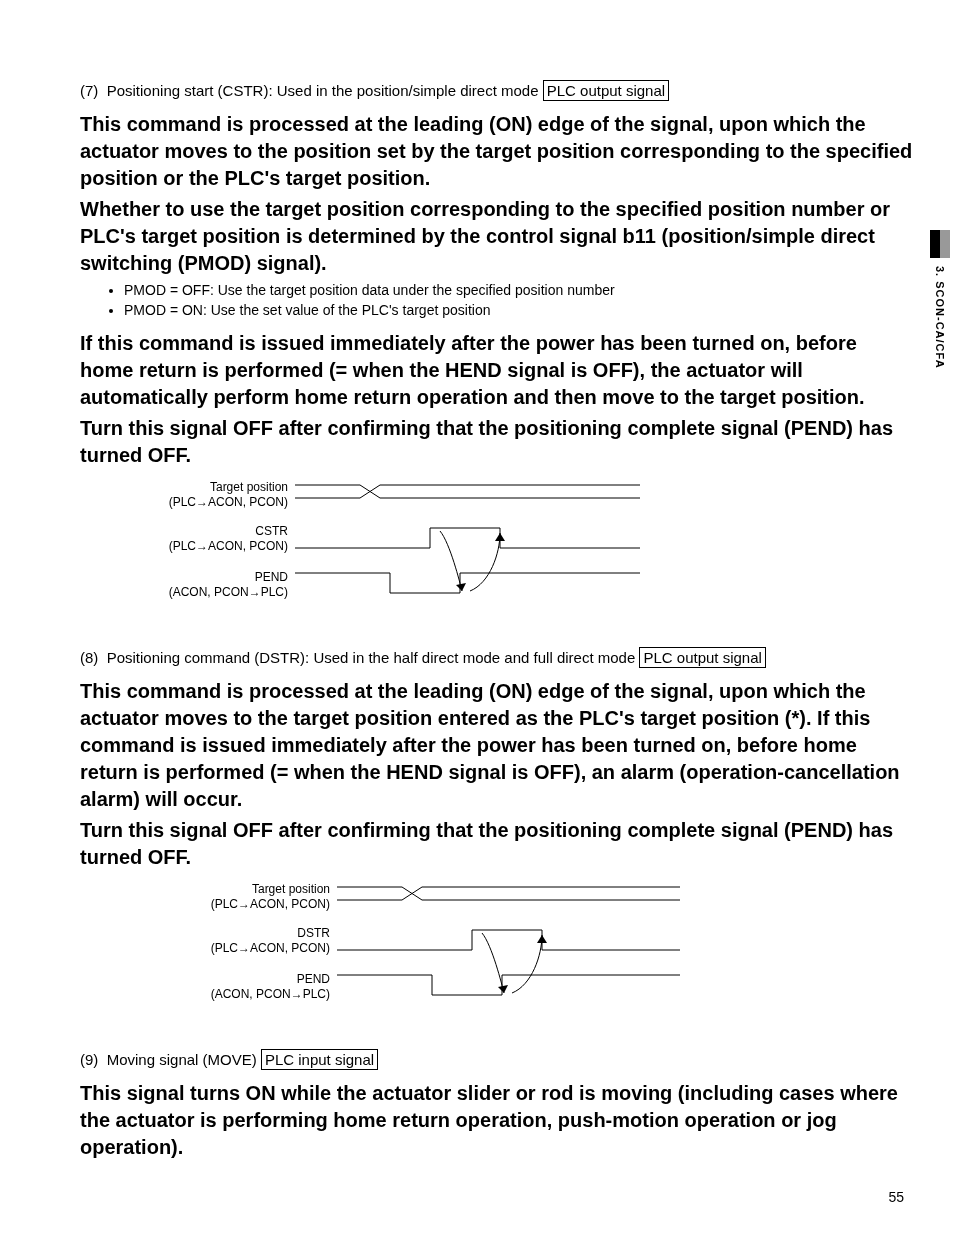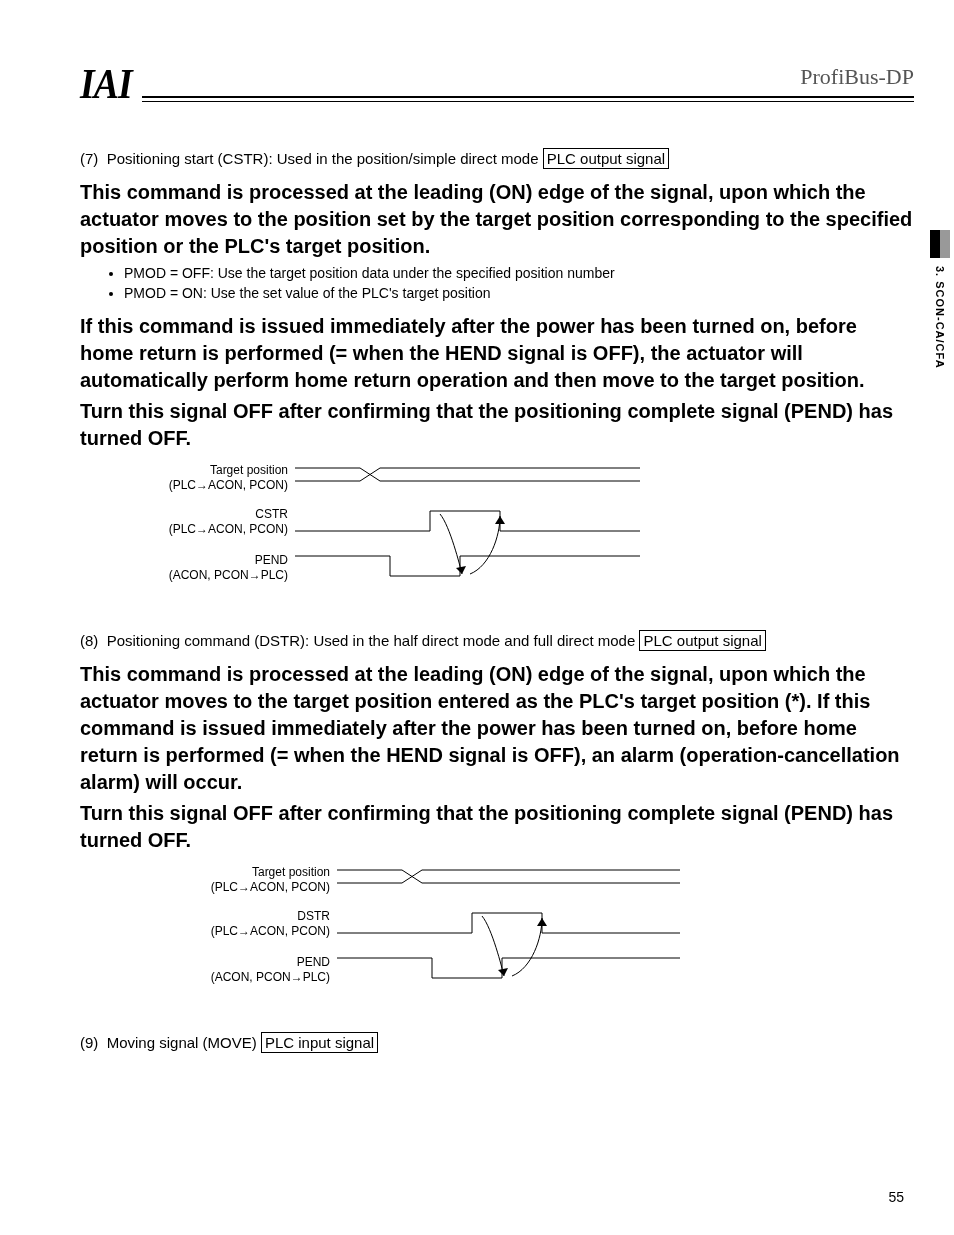--- a/index.html
+++ b/index.html
@@ -100,35 +100,28 @@
     bottom: 30px;
     right: 50px;
     font-size: 14px;
   }
 </style>
 </head>
 <body>
 
 <div class="page">
 
-  <div class="header-bar">
-    <div class="logo">IAI</div>
-    <div class="double-rule">
-      <div class="r1"></div>
-        <div class="r2"></div>
-    </div>
-    <div class="brand">ProfiBus-DP</div>
-  </div>
 
   <div class="section-head">
     <span class="num">(7)</span>&nbsp;
     <span>Positioning start (CSTR): Used in the position/simple direct mode</span>
     <span class="boxed">PLC output signal</span>
   </div>
   <p class="body-text">This command is processed at the leading (ON) edge of the signal, upon which the actuator moves to the position set by the target position corresponding to the specified position or the PLC's target position.</p>
+  <p class="body-text">Whether to use the target position corresponding to the specified position number or PLC's target position is determined by the control signal b11 (position/simple direct switching (PMOD) signal).</p>
   <ul class="bullets">
     <li>PMOD = OFF: Use the target position data under the specified position number</li>
     <li>PMOD = ON: Use the set value of the PLC's target position</li>
   </ul>
   <p class="body-text">If this command is issued immediately after the power has been turned on, before home return is performed (= when the HEND signal is OFF), the actuator will automatically perform home return operation and then move to the target position.</p>
   <p class="body-text">Turn this signal OFF after confirming that the positioning complete signal (PEND) has turned OFF.</p>
 
   <div class="diagram">
     <svg width="520" height="140" viewBox="0 0 520 140">
 
@@ -185,20 +178,21 @@
       <path d="M372 118 C392 110 402 80 402 60" fill="none" stroke="#000"></path>
       <polygon points="402,60 397,68 407,68" fill="#000"></polygon>
     </svg>
   </div>
 
   <div class="section-head">
     <span class="num">(9)</span>&nbsp;
     <span>Moving signal (MOVE)</span>
     <span class="boxed">PLC input signal</span>
   </div>
+  <p class="body-text">This signal turns ON while the actuator slider or rod is moving (including cases where the actuator is performing home return operation, push-motion operation or jog operation).</p>
 
   <div class="page-num">55</div>
 </div>
 
 <div class="side-tab">
   <div style="display:flex;">
       <div class="blk"></div>
       <div class="gry"></div>
     </div>
   <div class="txt">3. SCON-CA/CFA</div>

